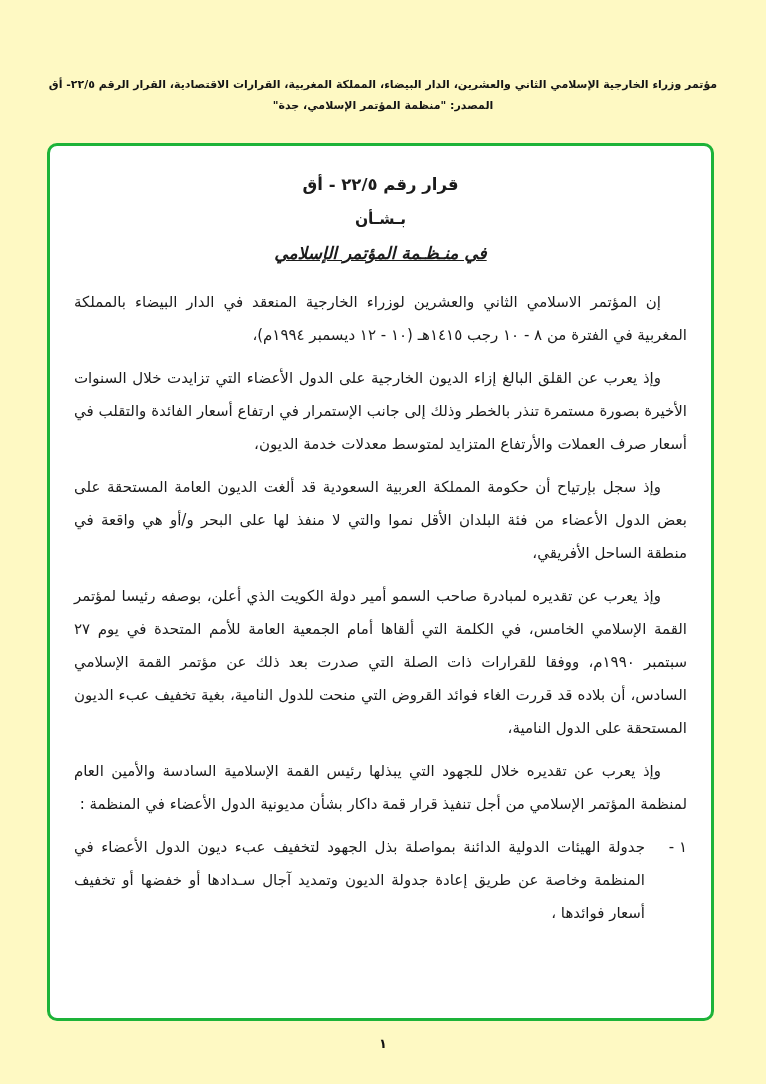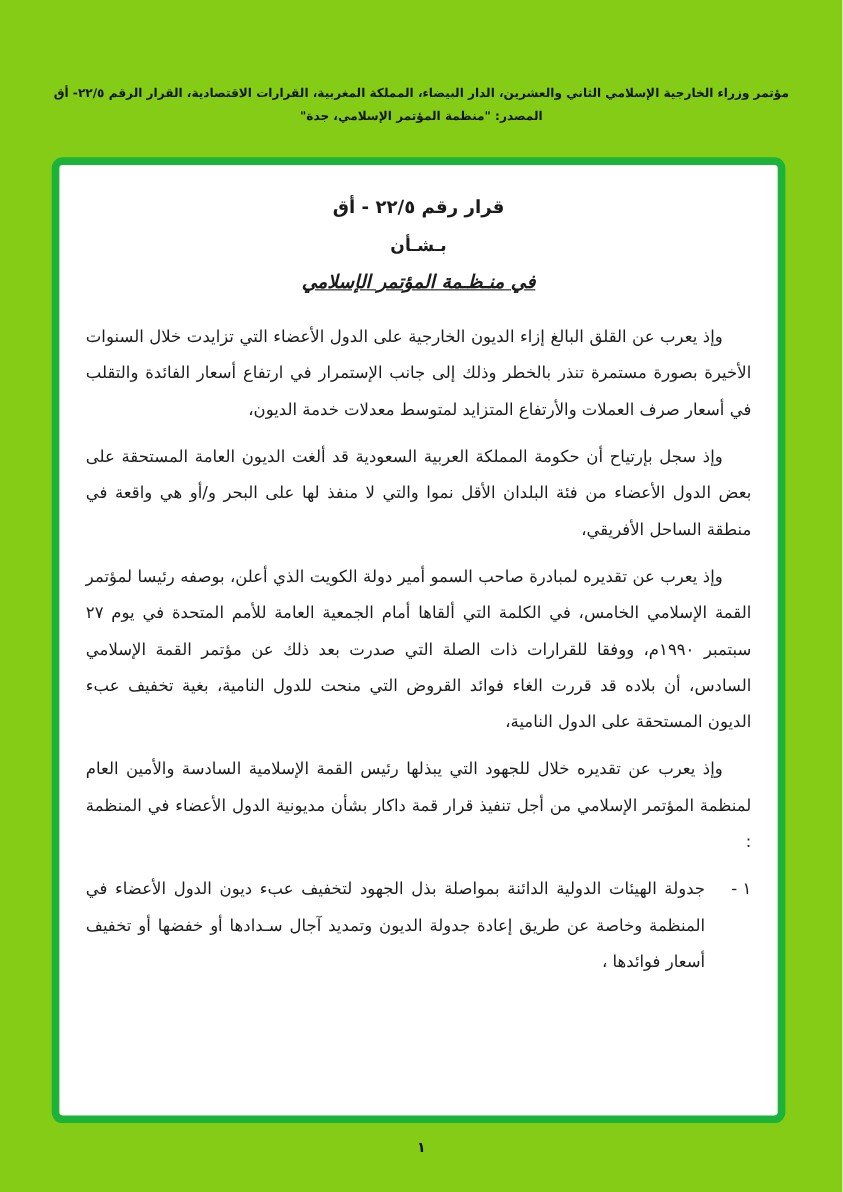--- a/index.html
+++ b/index.html
@@ -8,41 +8,41 @@
     height: 1084px;
     background: #ffffff;
     font-family: "DejaVu Sans", sans-serif;
     color: #181818;
     overflow: hidden;
   }
   .page {
     position: relative;
     width: 766px;
     height: 1084px;
-    background: #84cc16;
+    background: #fef9c3;
   }
   .doc-header {
     position: absolute;
     top: 74px;
     left: 0;
     width: 100%;
     text-align: center;
     direction: rtl;
     font-weight: 700;
     font-size: 11px;
     line-height: 21px;
     color: #141414;
   }
   .doc-frame {
     position: absolute;
     left: 47px;
     top: 143px;
     width: 667px;
     height: 878px;
-    border: 7px solid #84cc16;
+    border: 3px solid #84cc16;
     border-radius: 10px;
     background: #ffffff;
   }
   .doc-content {
     padding: 22px 24px 0 24px;
     direction: rtl;
     font-size: 15px;
     line-height: 33px;
     color: #1b1b1b;
   }
@@ -96,20 +96,21 @@
 
   <div class="doc-frame" style="border-color: rgb(29, 179, 57);">
     <div class="doc-content">
 
       <div class="title-block">
         <div class="title-line">قرار رقم ٢٢/٥ - أق</div>
         <div class="title-line t-small">بـشـأن</div>
         <div class="title-line t-callig">في منـظـمة المؤتمر الإسلامي</div>
       </div>
 
+      <p class="para"><span class="lead"></span><span>إن المؤتمر الاسلامي الثاني والعشرين لوزراء الخارجية  المنعقد في الدار البيضاء بالمملكة المغربية في الفترة من ٨ - ١٠ رجب ١٤١٥هـ (١٠ - ١٢ ديسمبر ١٩٩٤م)،</span></p>
 
       <p class="para"><span class="lead">وإذ يعرب عن القلق البالغ</span> <span>إزاء الديون الخارجية على الدول الأعضاء التي تزايدت خلال السنوات الأخيرة بصورة مستمرة تنذر بالخطر وذلك إلى جانب الإستمرار في ارتفاع أسعار الفائدة والتقلب في أسعار صرف العملات والأرتفاع المتزايد لمتوسط معدلات خدمة الديون،</span></p>
 
       <p class="para"><span class="lead">وإذ سجل بإرتياح</span> <span>أن حكومة  المملكة العربية السعودية قد ألغت الديون العامة المستحقة على بعض الدول الأعضاء من فئة البلدان الأقل نموا والتي لا منفذ لها على البحر و/أو هي واقعة في منطقة الساحل الأفريقي،</span></p>
 
       <p class="para"><span class="lead">وإذ يعرب عن تقديره</span> <span>لمبادرة صاحب السمو أمير دولة الكويت الذي أعلن، بوصفه رئيسا لمؤتمر القمة الإسلامي الخامس، في الكلمة التي ألقاها أمام الجمعية العامة للأمم المتحدة في يوم ٢٧ سبتمبر ١٩٩٠م، ووفقا للقرارات ذات الصلة التي صدرت بعد ذلك عن مؤتمر القمة الإسلامي السادس، أن بلاده قد قررت الغاء فوائد القروض التي منحت للدول النامية، بغية تخفيف عبء الديون المستحقة على الدول النامية،</span></p>
 
       <p class="para"><span class="lead">وإذ يعرب عن تقديره خلال</span> <span>للجهود التي يبذلها رئيس القمة الإسلامية السادسة والأمين العام لمنظمة المؤتمر الإسلامي من أجل تنفيذ قرار قمة داكار بشأن مديونية الدول الأعضاء في المنظمة :</span></p>
 
       <div class="list-item">

